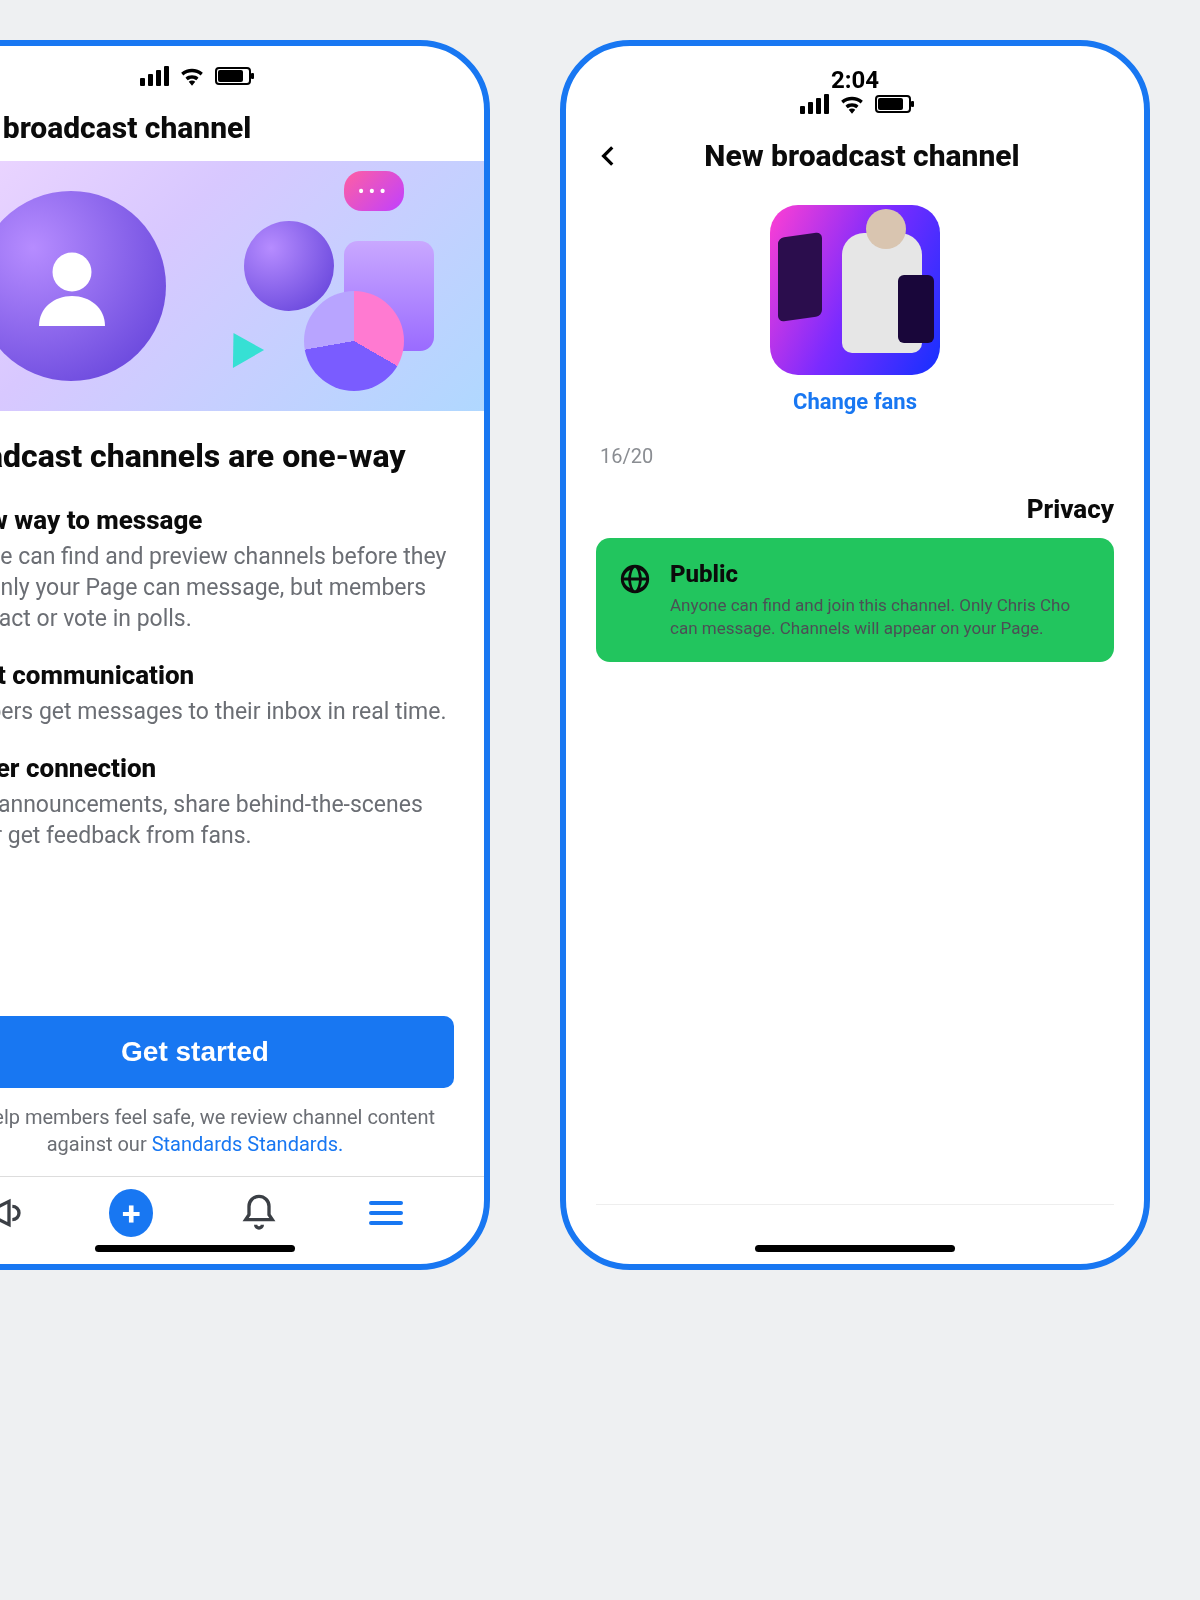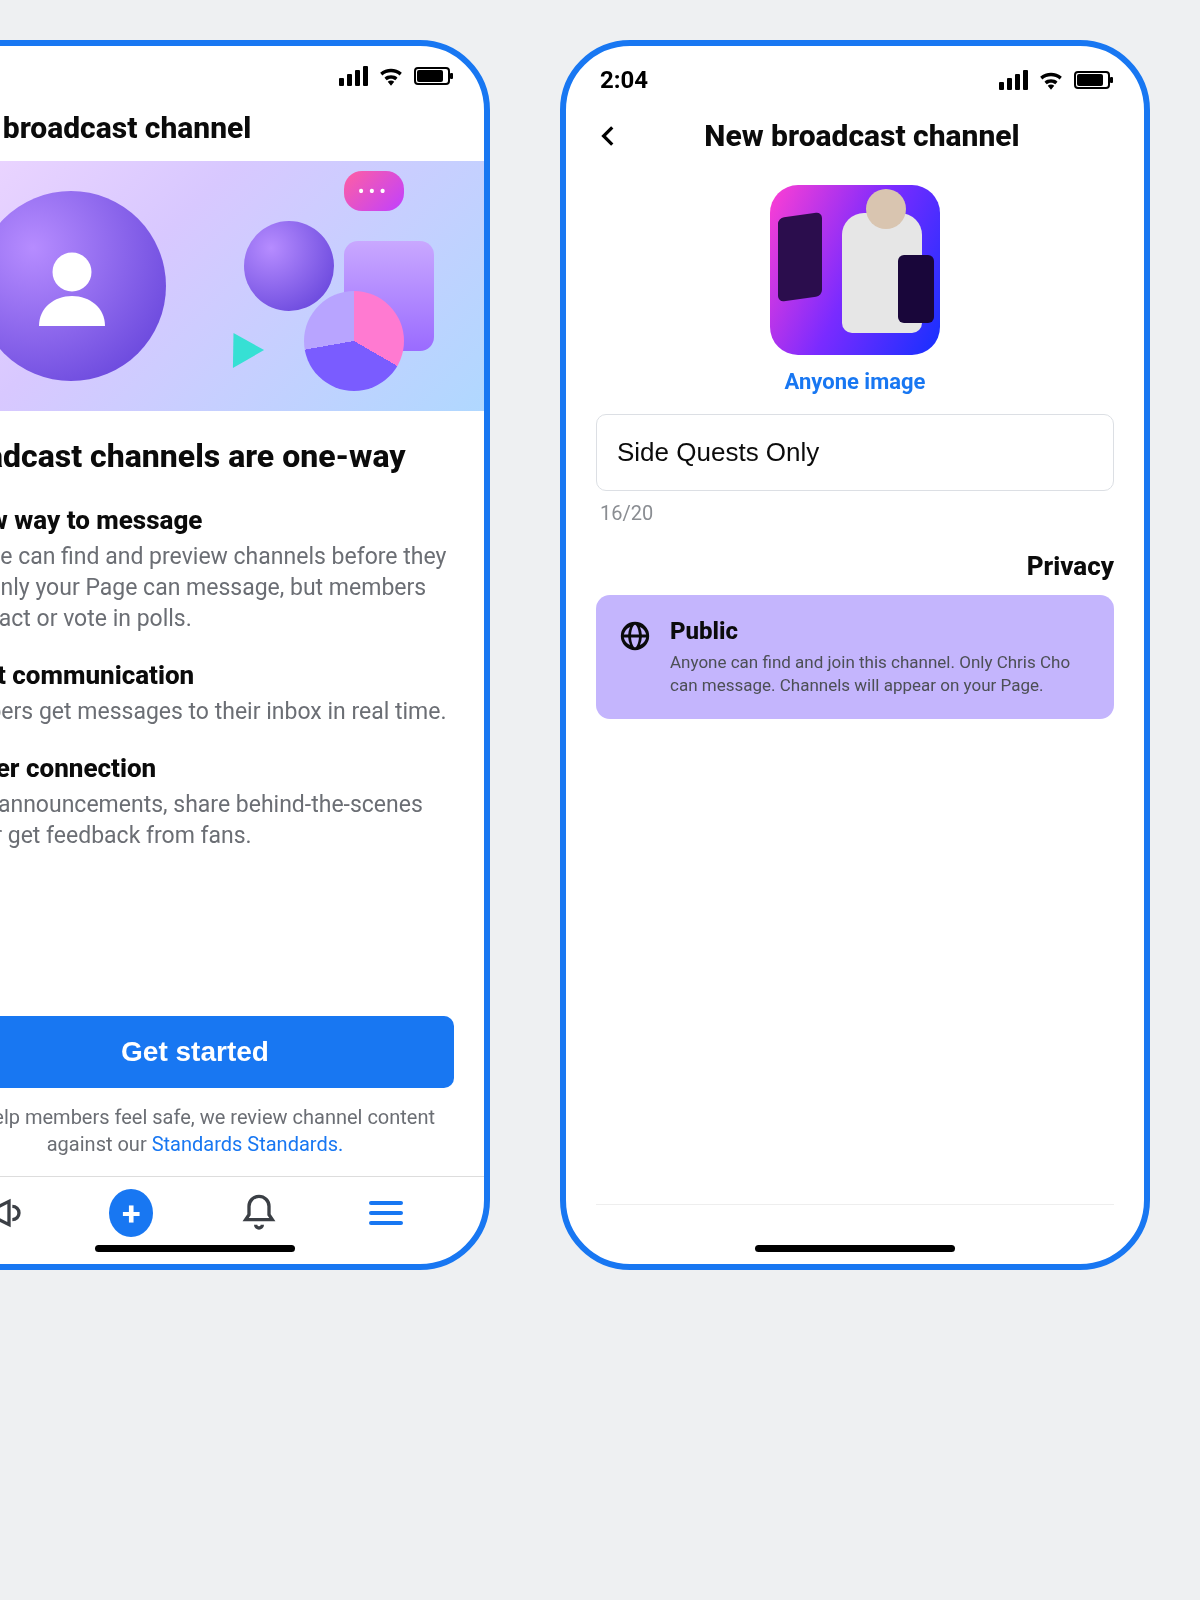--- a/index.html
+++ b/index.html
@@ -31,20 +31,21 @@
   }
   
   .status-bar {
     display: flex;
     justify-content: space-between;
     align-items: center;
     padding: 20px 34px 6px 34px;
     font-weight: 700;
     font-size: 24px;
     color: #000;
+    flex-direction: column;
   }
   .status-right {
     display: flex;
     align-items: center;
     gap: 10px;
   }
   .sig-bars { display: flex; align-items: flex-end; gap: 3px; }
   .sig-bars span { width: 5px; background:#000; border-radius:1px; }
   .sig-bars span:nth-child(1){height:8px;}
   .sig-bars span:nth-child(2){height:12px;}
@@ -145,21 +146,21 @@
   .thumb .screen-l { position:absolute; left:8px; top:30px; width:44px; height:84px; background:#2b0d4d; border-radius:6px; transform:skewY(-8deg);}
   .thumb .screen-r { position:absolute; right:6px; top:70px; width:36px; height:68px; background:#19063a; border-radius:6px;}
   .change-link { color:#1877f2; font-size:22px; font-weight:700; cursor:pointer; }
   .text-field {
     width:100%; border:1px solid #dcdfe4; border-radius:10px; padding:22px 20px;
     font-size:26px; color:#0b0b0b; background:#fff;
   }
   .char-count { font-size:20px; color:#8a8d92; margin:10px 0 26px 4px;}
   .section-label { font-size:26px; font-weight:800; color:#0b0b0b; margin-bottom:14px;text-align:right;}
   .privacy-card {
-    background:#c4b5fd; border-radius:14px; padding:22px 22px; display:flex; gap:18px;
+    background:#22c55e; border-radius:14px; padding:22px 22px; display:flex; gap:18px;
   }
   .privacy-card .globe { flex-shrink:0; width:34px; height:34px; margin-top:2px;}
   .privacy-card h4 { font-size:24px; font-weight:800; color:#0b0b0b; margin-bottom:6px;}
   .privacy-card p { font-size:17px; color:#4c4f55; line-height:1.35; }
   .right-bottom { margin-top:auto; padding:0 30px 14px 30px;}
   .right-bottom .divider { margin-bottom:20px;}
   
   .phone.left { margin-left:0; }
 </style>
 </head>
@@ -282,24 +283,23 @@
       <h1>New broadcast channel</h1>
     </div>
 
     <div class="right-body">
       <div class="thumb-wrap">
         <div class="thumb">
           <div class="screen-l"></div>
           <div class="person"></div>
           <div class="screen-r"></div>
         </div>
-        <span class="change-link">Anyone image</span>
-      </div>
-
-      <input class="text-field" value="Side Quests Only" style="">
+        <span class="change-link">Change fans</span>
+      </div>
+
       <div class="char-count">16/20</div>
 
       <div class="section-label">Privacy</div>
 
       <div class="privacy-card">
         <svg class="globe" viewBox="0 0 24 24" fill="#0b0b0b">
             <path d="M12 2a10 10 0 1 0 0 20 10 10 0 0 0 0-20zm7.9 9h-3.1a16 16 0 0 0-1.3-5.4A8 8 0 0 1 19.9 11zM12 4c1 0 2.4 2.5 2.8 7H9.2C9.6 6.5 11 4 12 4zM8.5 5.6A16 16 0 0 0 7.2 11H4.1a8 8 0 0 1 4.4-5.4zM4.1 13h3.1a16 16 0 0 0 1.3 5.4A8 8 0 0 1 4.1 13zm7.9 7c-1 0-2.4-2.5-2.8-7h5.6c-.4 4.5-1.8 7-2.8 7zm3.5-1.6a16 16 0 0 0 1.3-5.4h3.1a8 8 0 0 1-4.4 5.4z"></path>
           </svg>
         <div>
           <h4>Public</h4>

